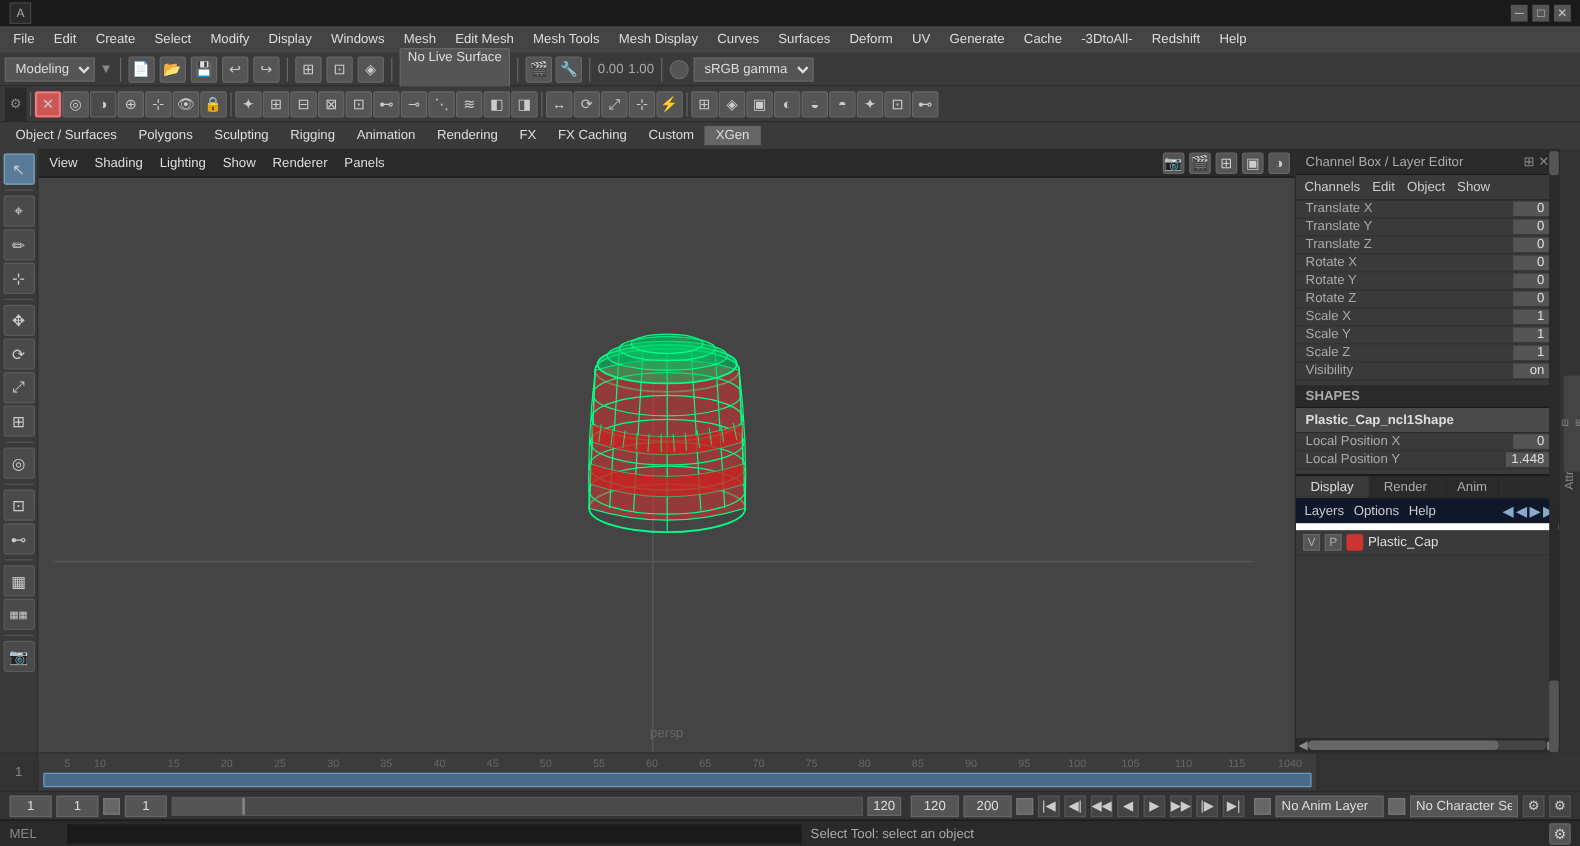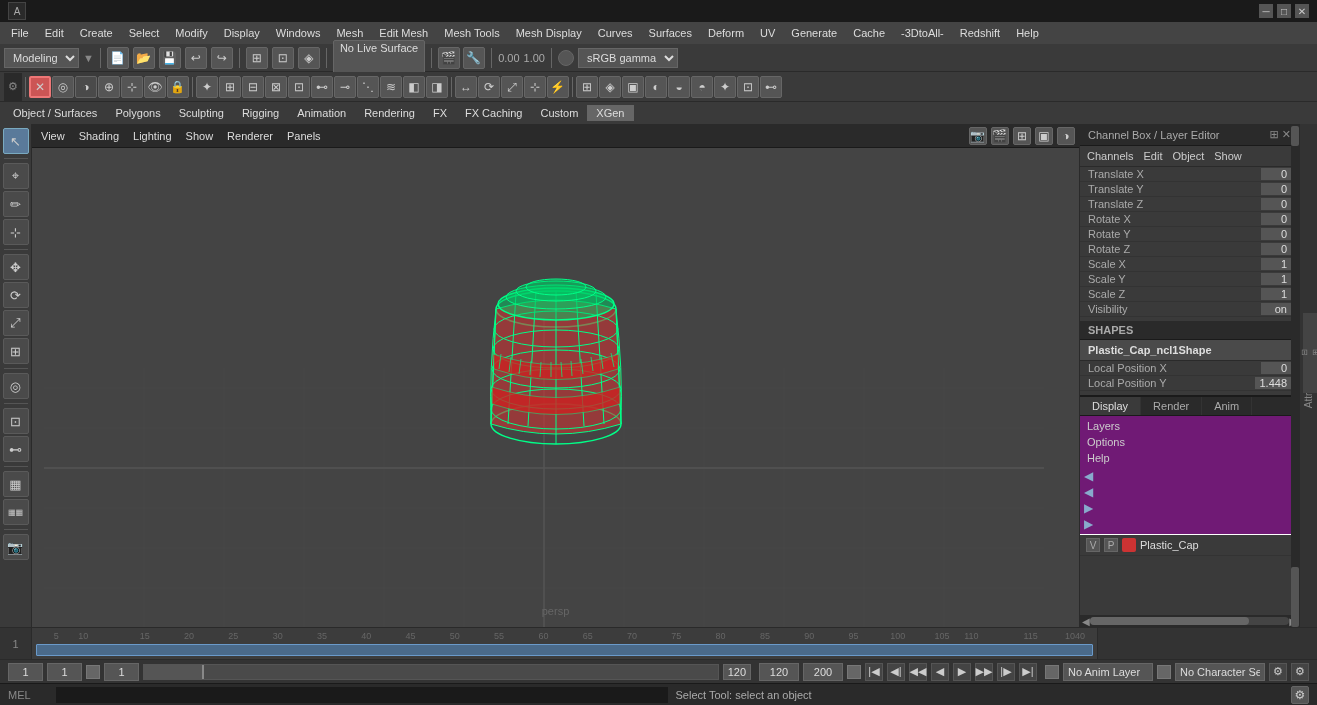--- a/index.html
+++ b/index.html
@@ -259,23 +259,22 @@
       background: #2a2a2a;
       border-bottom: 1px solid #1a1a1a;
     }
     .layer-tab { padding: 3px 12px; font-size: 11px; color: #aaa; cursor: pointer; border-right: 1px solid #333; }
     .layer-tab.active { background: #3a3a3a; color: #ddd; }
 
     #layer-toolbar {
       display: flex;
       padding: 3px 4px;
       gap: 2px;
-      background: #701a75;
-      border-bottom: 1px solid #ffffff;
-      flex-direction: column;
+      background: #0f172a;
+      border-bottom: 6px solid #ffffff;
     }
 
     #layer-content {
       flex: 1;
       background: #3a3a3a;
       overflow-y: auto;
     }
 
     .layer-row {
       display: flex;
@@ -719,21 +718,21 @@
         <span style="flex:1;text-align:center;">60</span>
         <span style="flex:1;text-align:center;">65</span>
         <span style="flex:1;text-align:center;">70</span>
         <span style="flex:1;text-align:center;">75</span>
         <span style="flex:1;text-align:center;">80</span>
         <span style="flex:1;text-align:center;">85</span>
         <span style="flex:1;text-align:center;">90</span>
         <span style="flex:1;text-align:center;">95</span>
         <span style="flex:1;text-align:center;">100</span>
         <span style="flex:1;text-align:center;">105</span>
-        <span style="flex:1;">110</span>
+        <span style="flex:1;text-align:center;">110</span>
         <span style="flex:1;text-align:center;">115</span>
         <span style="flex:1;text-align:center;">1040</span>
       </div>
 
       <div style="height:12px;background:#4a6a8a;border:1px solid #6a9aca;margin:2px 4px;border-radius:1px;"></div>
     </div>
     <div style="width:220px;background:#333;border-left:1px solid #2a2a2a;"></div>
   </div>
 
   <div id="playback-row">

